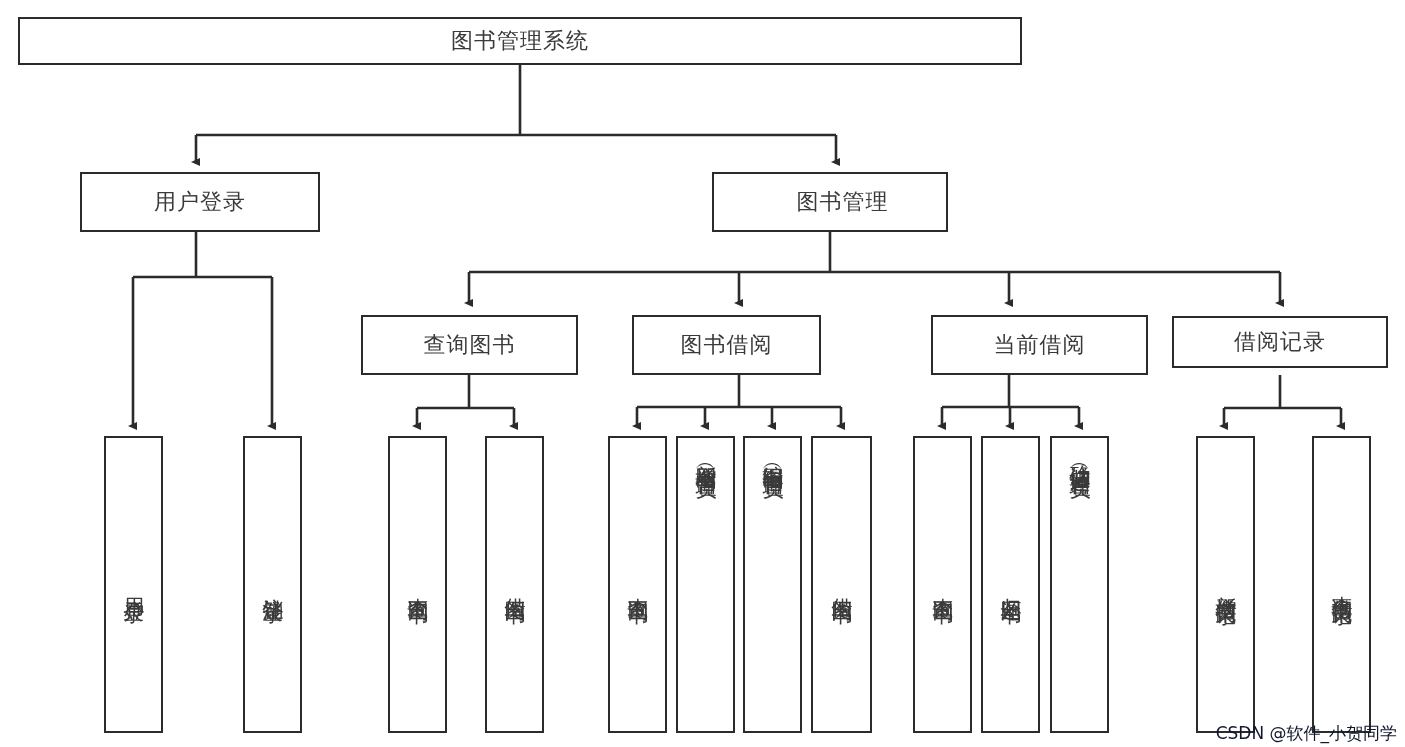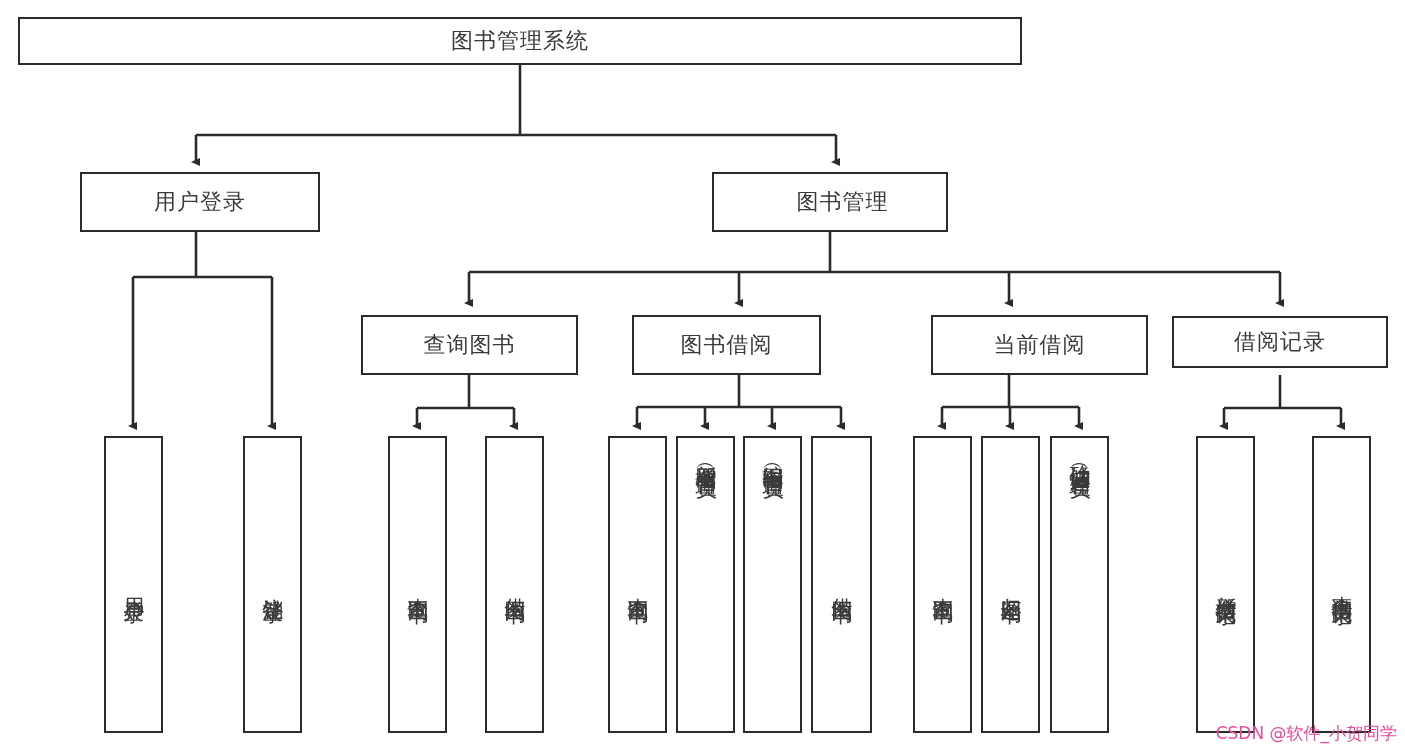--- a/index.html
+++ b/index.html
@@ -54,21 +54,21 @@
   }
   .node.v.mid {
     align-items: center;
     padding-top: 0;
   }
   .watermark {
     position: absolute;
     right: 8px;
     bottom: 2px;
     font-size: 17px;
-    color: #ec4899;
+    color: #0f172a;
     z-index: 3;
     white-space: nowrap;
   }
 </style>
 </head>
 <body>
 
 <div id="canvas">
 
   <svg id="wires" viewBox="0 0 1405 747" xmlns="http://www.w3.org/2000/svg">

